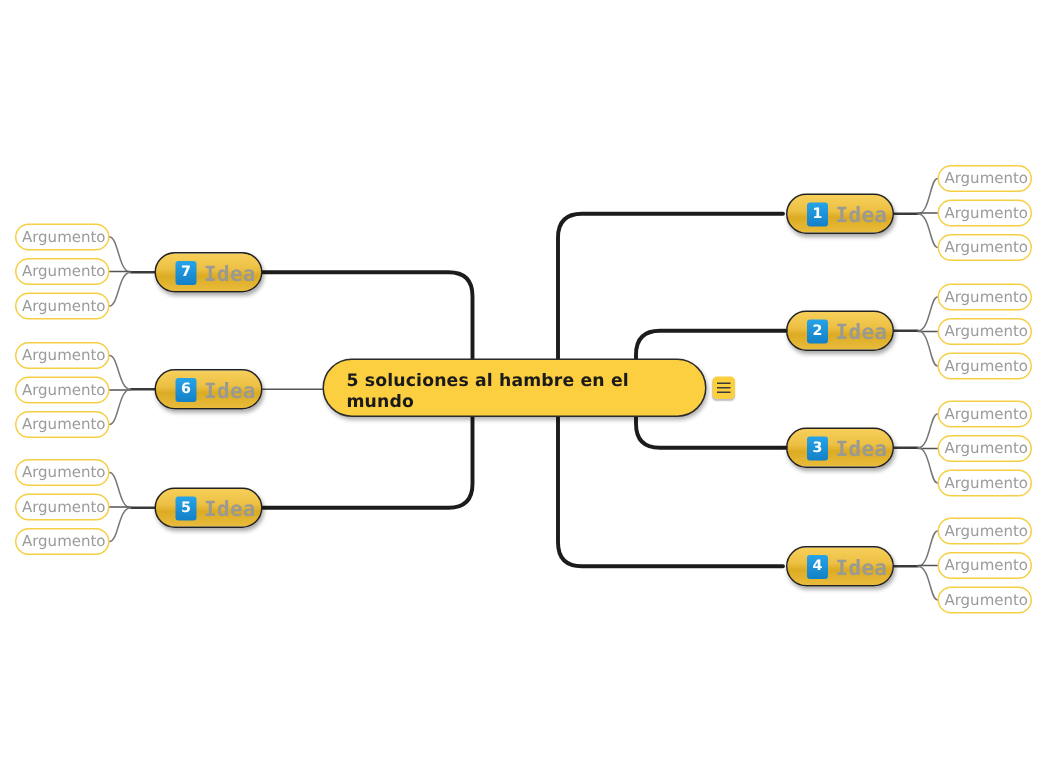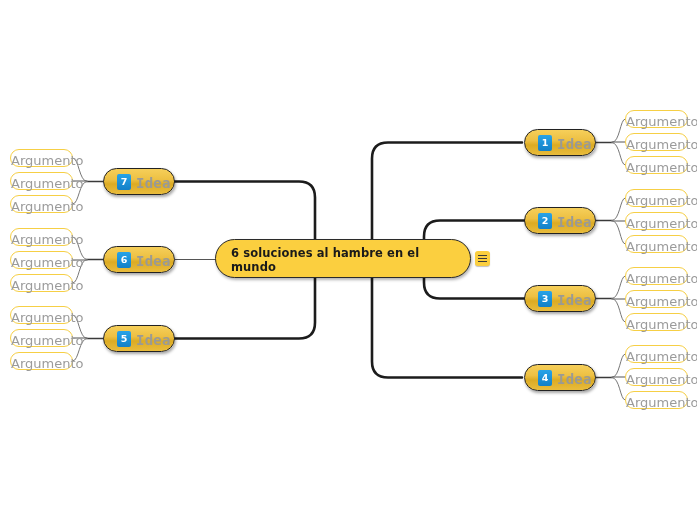--- a/index.html
+++ b/index.html
@@ -127,22 +127,22 @@
     background: #ffffff;
     border: 1.6px solid #f6cf45;
     border-radius: 9px;
     z-index: 4;
   }
   .arg-text {
     position: absolute;
     left: 0;
     top: 3px;
     width: 63px;
-    text-align: left;
-    font-size: 13px;
+    text-align: center;
+    font-size: 10px;
     color: #9b9b9b;
     font-family: "DejaVu Sans", sans-serif;
   }
 </style>
 </head>
 <body>
 
 <div id="canvas">
 
   <svg id="wires" viewBox="0 0 697 520" xmlns="http://www.w3.org/2000/svg">
@@ -174,21 +174,21 @@
       <path d="M 87 259.5 C 79 259.5 79 237 73 237" fill="none" stroke="#777777" stroke-width="1" stroke-linecap="round"></path>
       <path d="M 87 260 L 73 260" fill="none" stroke="#555555" stroke-width="1.1" stroke-linecap="round"></path>
       <path d="M 87 259.5 C 79 259.5 79 283 73 283" fill="none" stroke="#777777" stroke-width="1" stroke-linecap="round"></path>
       <path d="M 103 338.5 L 87 338.5" fill="none" stroke="#3a3a3a" stroke-width="1.6" stroke-linecap="round"></path>
       <path d="M 87 338.5 C 79 338.5 79 315 73 315" fill="none" stroke="#777777" stroke-width="1" stroke-linecap="round"></path>
       <path d="M 87 338 L 73 338" fill="none" stroke="#555555" stroke-width="1.1" stroke-linecap="round"></path>
       <path d="M 87 338.5 C 79 338.5 79 361 73 361" fill="none" stroke="#777777" stroke-width="1" stroke-linecap="round"></path>
     </svg>
 
   <div class="root-node">
-    <div class="root-label">6 soluciones al hambre en el mundo</div>
+    <div class="root-label">5 soluciones al hambre en el mundo</div>
   </div>
 
   <div class="hamburger">
     <i></i>
     <i></i>
     <i></i>
   </div>
 
   <div id="nodes">
       <div class="idea-node" style="left: 524px; top: 129px;">

